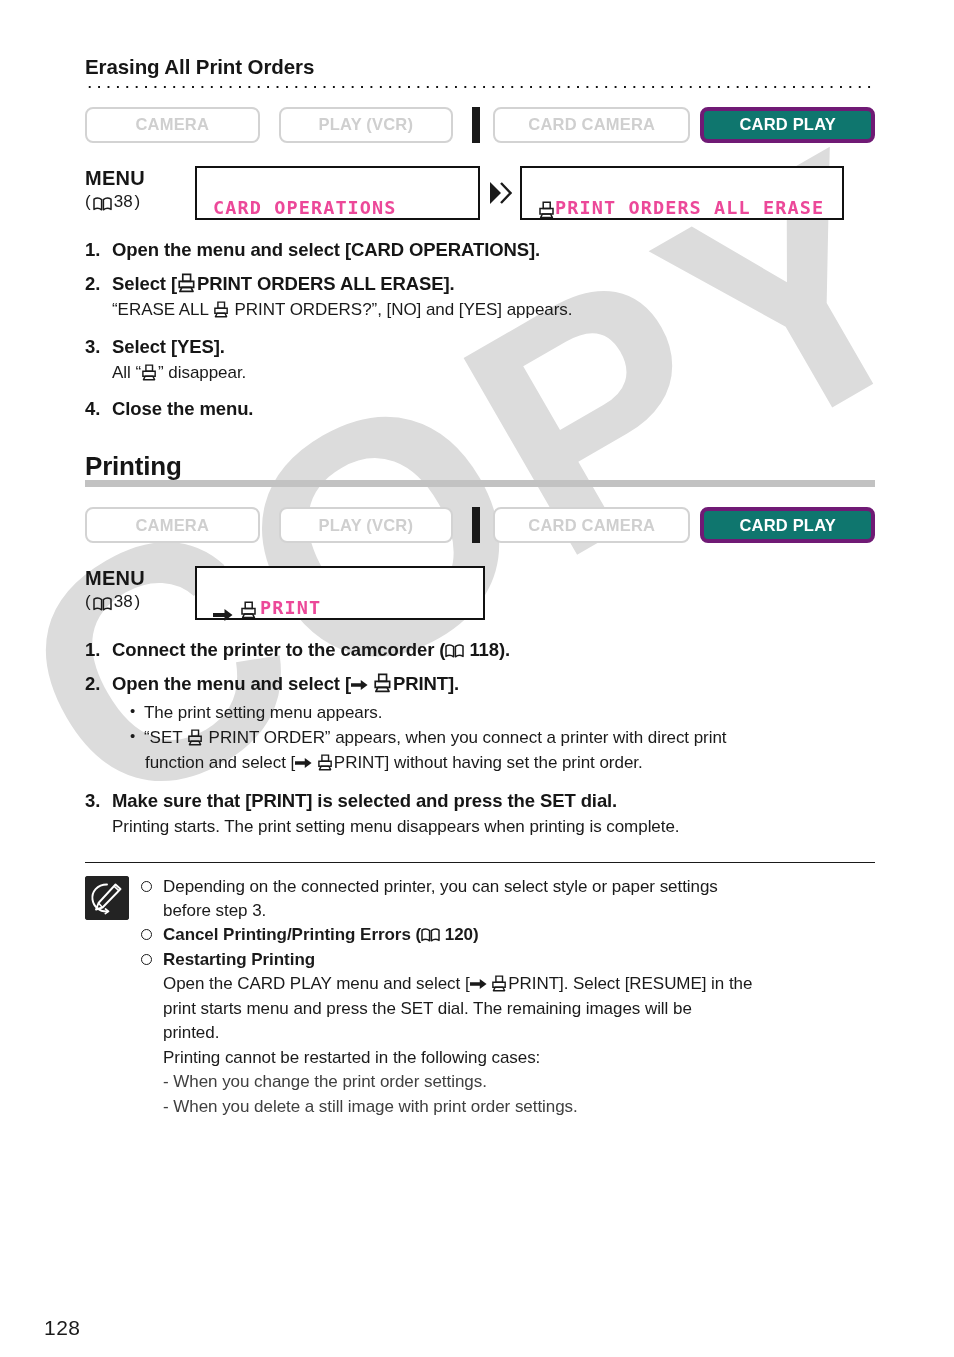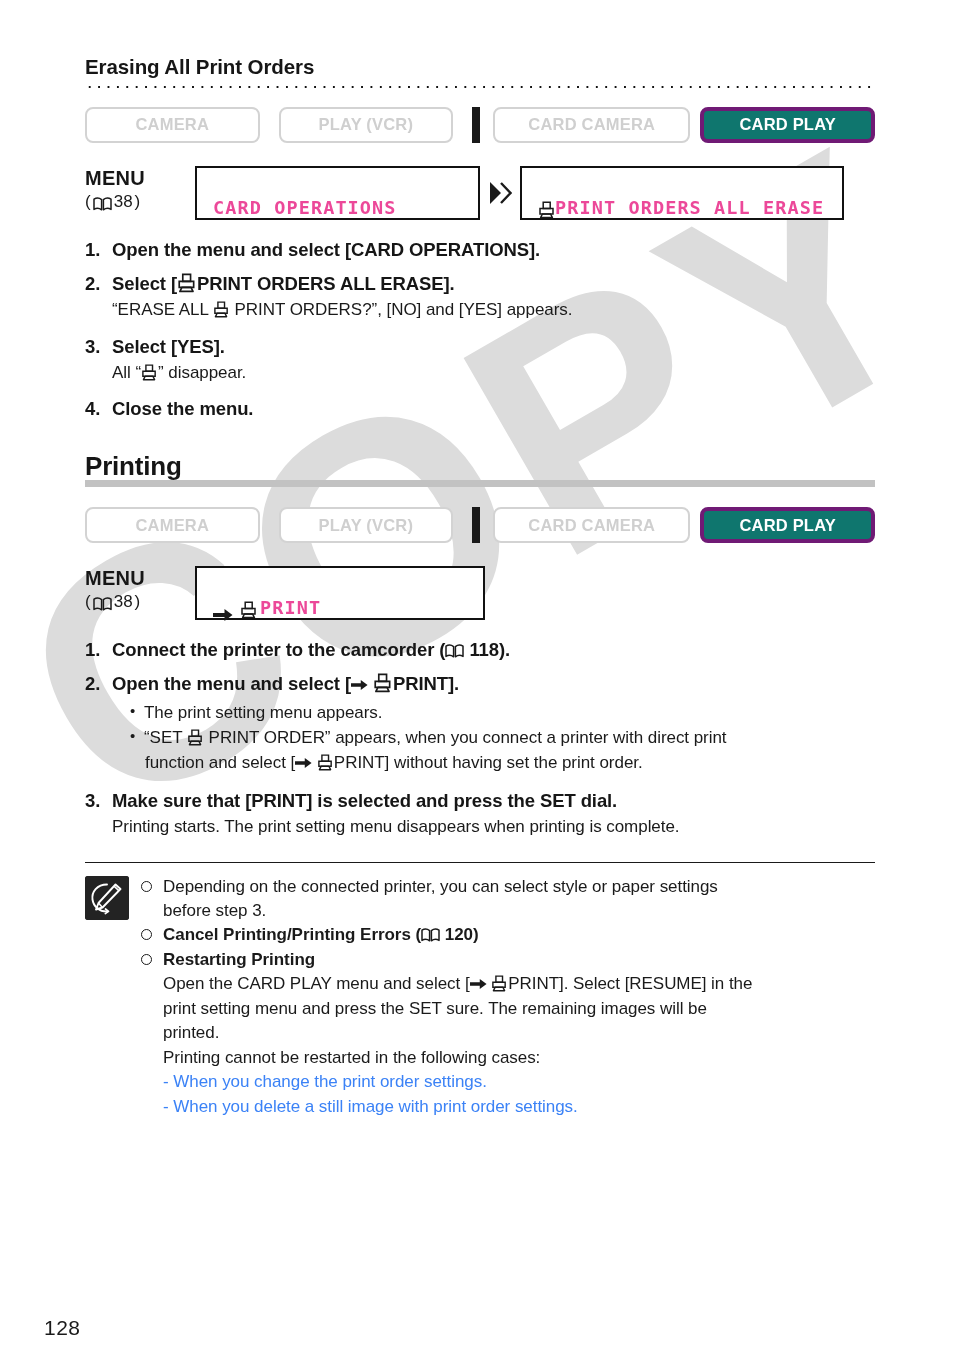--- a/index.html
+++ b/index.html
@@ -311,21 +311,21 @@
   .note-plain {
     font-size: 17px;
     line-height: 1.44;
     color: #1a1a1a;
     padding-left: 22px;
     letter-spacing: -0.05px;
   }
   .note-dash {
     font-size: 17px;
     line-height: 1.44;
-    color: #3b82f6;
+    color: #404040;
     padding-left: 22px;
     letter-spacing: -0.05px;
   }
 
   
   .pagenum {
     position: absolute;
     left: 44px;
     top: 1300px;
     font-size: 21px;
@@ -613,21 +613,21 @@
 
         <div class="note-plain">
           <span>Open the CARD PLAY menu and select [</span><span class="arrowicon"><svg viewBox="0 0 20 14" width="17" height="12" aria-hidden="true">
                 <path d="M0 5.0 L11.5 5.0 L11.5 1.0 L19.5 7.0 L11.5 13.0 L11.5 9.0 L0 9.0 Z" fill="#1a1a1a"></path>
               </svg></span> <span class="printicon"><svg viewBox="0 0 18 18" width="17" height="17" aria-hidden="true">
                 <path d="M5.2 1.2 L12.2 1.2 L12.2 7.6 L5.2 7.6 Z" fill="none" stroke="#1a1a1a" stroke-width="1.5"></path>
                 <path d="M2 7.6 L15 7.6 L15 13.0 L2 13.0 Z" fill="none" stroke="#1a1a1a" stroke-width="1.5"></path>
                 <path d="M4.4 13.0 L12.6 13.0 L14.4 16.6 L2.6 16.6 Z" fill="none" stroke="#1a1a1a" stroke-width="1.5" stroke-linejoin="round"></path>
               </svg></span><span>PRINT]. Select [RESUME] in the</span>
         </div>
-        <div class="note-plain">print setting menu and press the SET sure. The remaining images will be</div>
+        <div class="note-plain">print starts menu and press the SET dial. The remaining images will be</div>
         <div class="note-plain">printed.</div>
         <div class="note-plain">Printing cannot be restarted in the following cases:</div>
         <div class="note-dash">-  When you change the print order settings.</div>
         <div class="note-dash">-  When you delete a still image with print order settings.</div>
       </div>
     </div>
 
   </div>
 
   <div class="pagenum">128</div>

